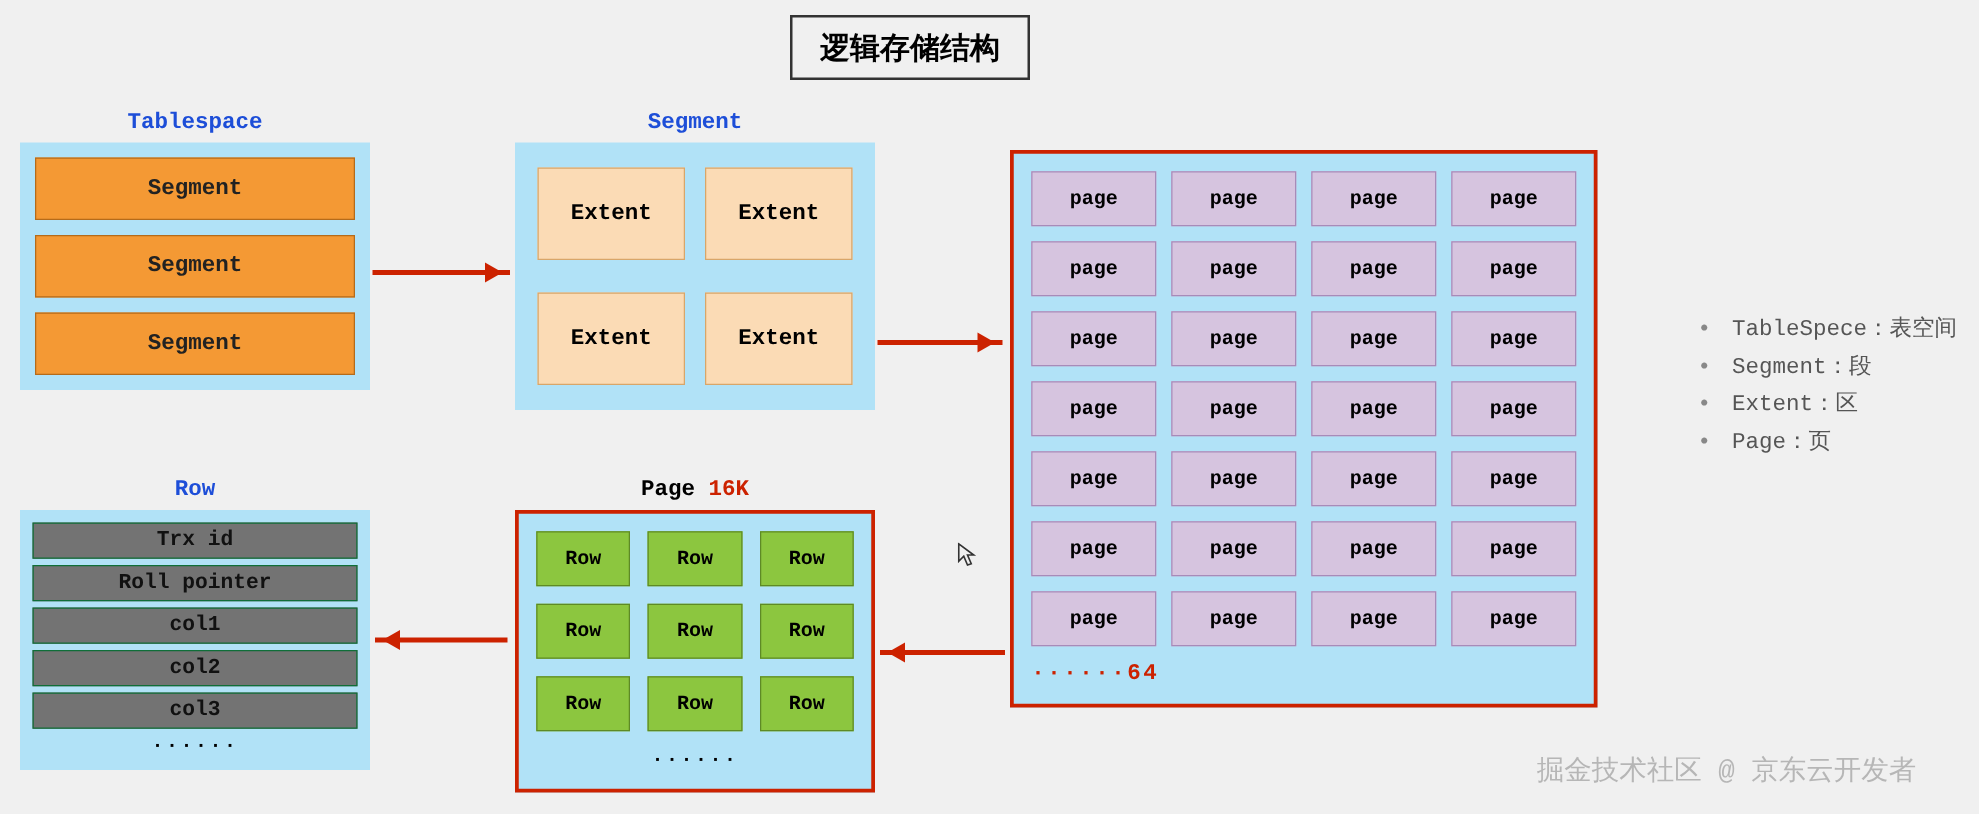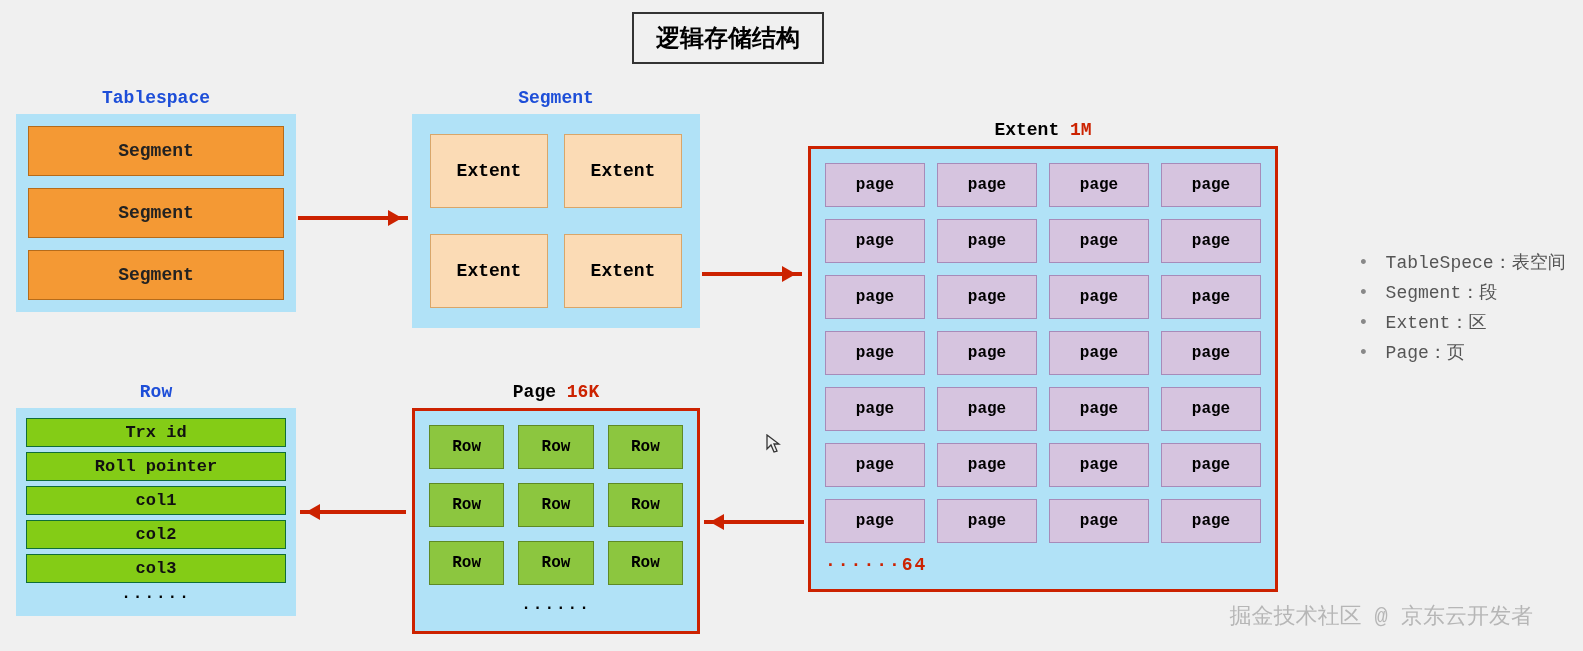--- a/index.html
+++ b/index.html
@@ -135,21 +135,21 @@
   
   .row-group { top: 382px; left: 16px; width: 280px; }
   .row-body {
     background: #b1e2f7;
     padding: 10px;
     display: flex;
     flex-direction: column;
     gap: 5px;
   }
   .row-field {
-    background: #84cc16;
+    background: #737373;
     border: 1px solid #0f6e38;
     color: #111;
     text-align: center;
     padding: 4px 0;
     font-size: 17px;
     font-weight: bold;
   }
   .row-ellipsis {
     text-align: center;
     font-weight: bold;
@@ -228,24 +228,20 @@
   <div class="section-label">Segment</div>
   <div class="segment-body">
     <div class="extent-item">Extent</div>
     <div class="extent-item">Extent</div>
     <div class="extent-item">Extent</div>
     <div class="extent-item">Extent</div>
   </div>
 </div>
 
 <div class="group extent-group">
-  <div class="extent-title">
-    <span>Extent</span>
-    <span class="size">1M</span>
-  </div>
   <div class="extent-body" id="extent-body">
       <div class="page-item">page</div>
       <div class="page-item">page</div>
       <div class="page-item">page</div>
       <div class="page-item">page</div>
       <div class="page-item">page</div>
       <div class="page-item">page</div>
       <div class="page-item">page</div>
       <div class="page-item">page</div>
       <div class="page-item">page</div>

